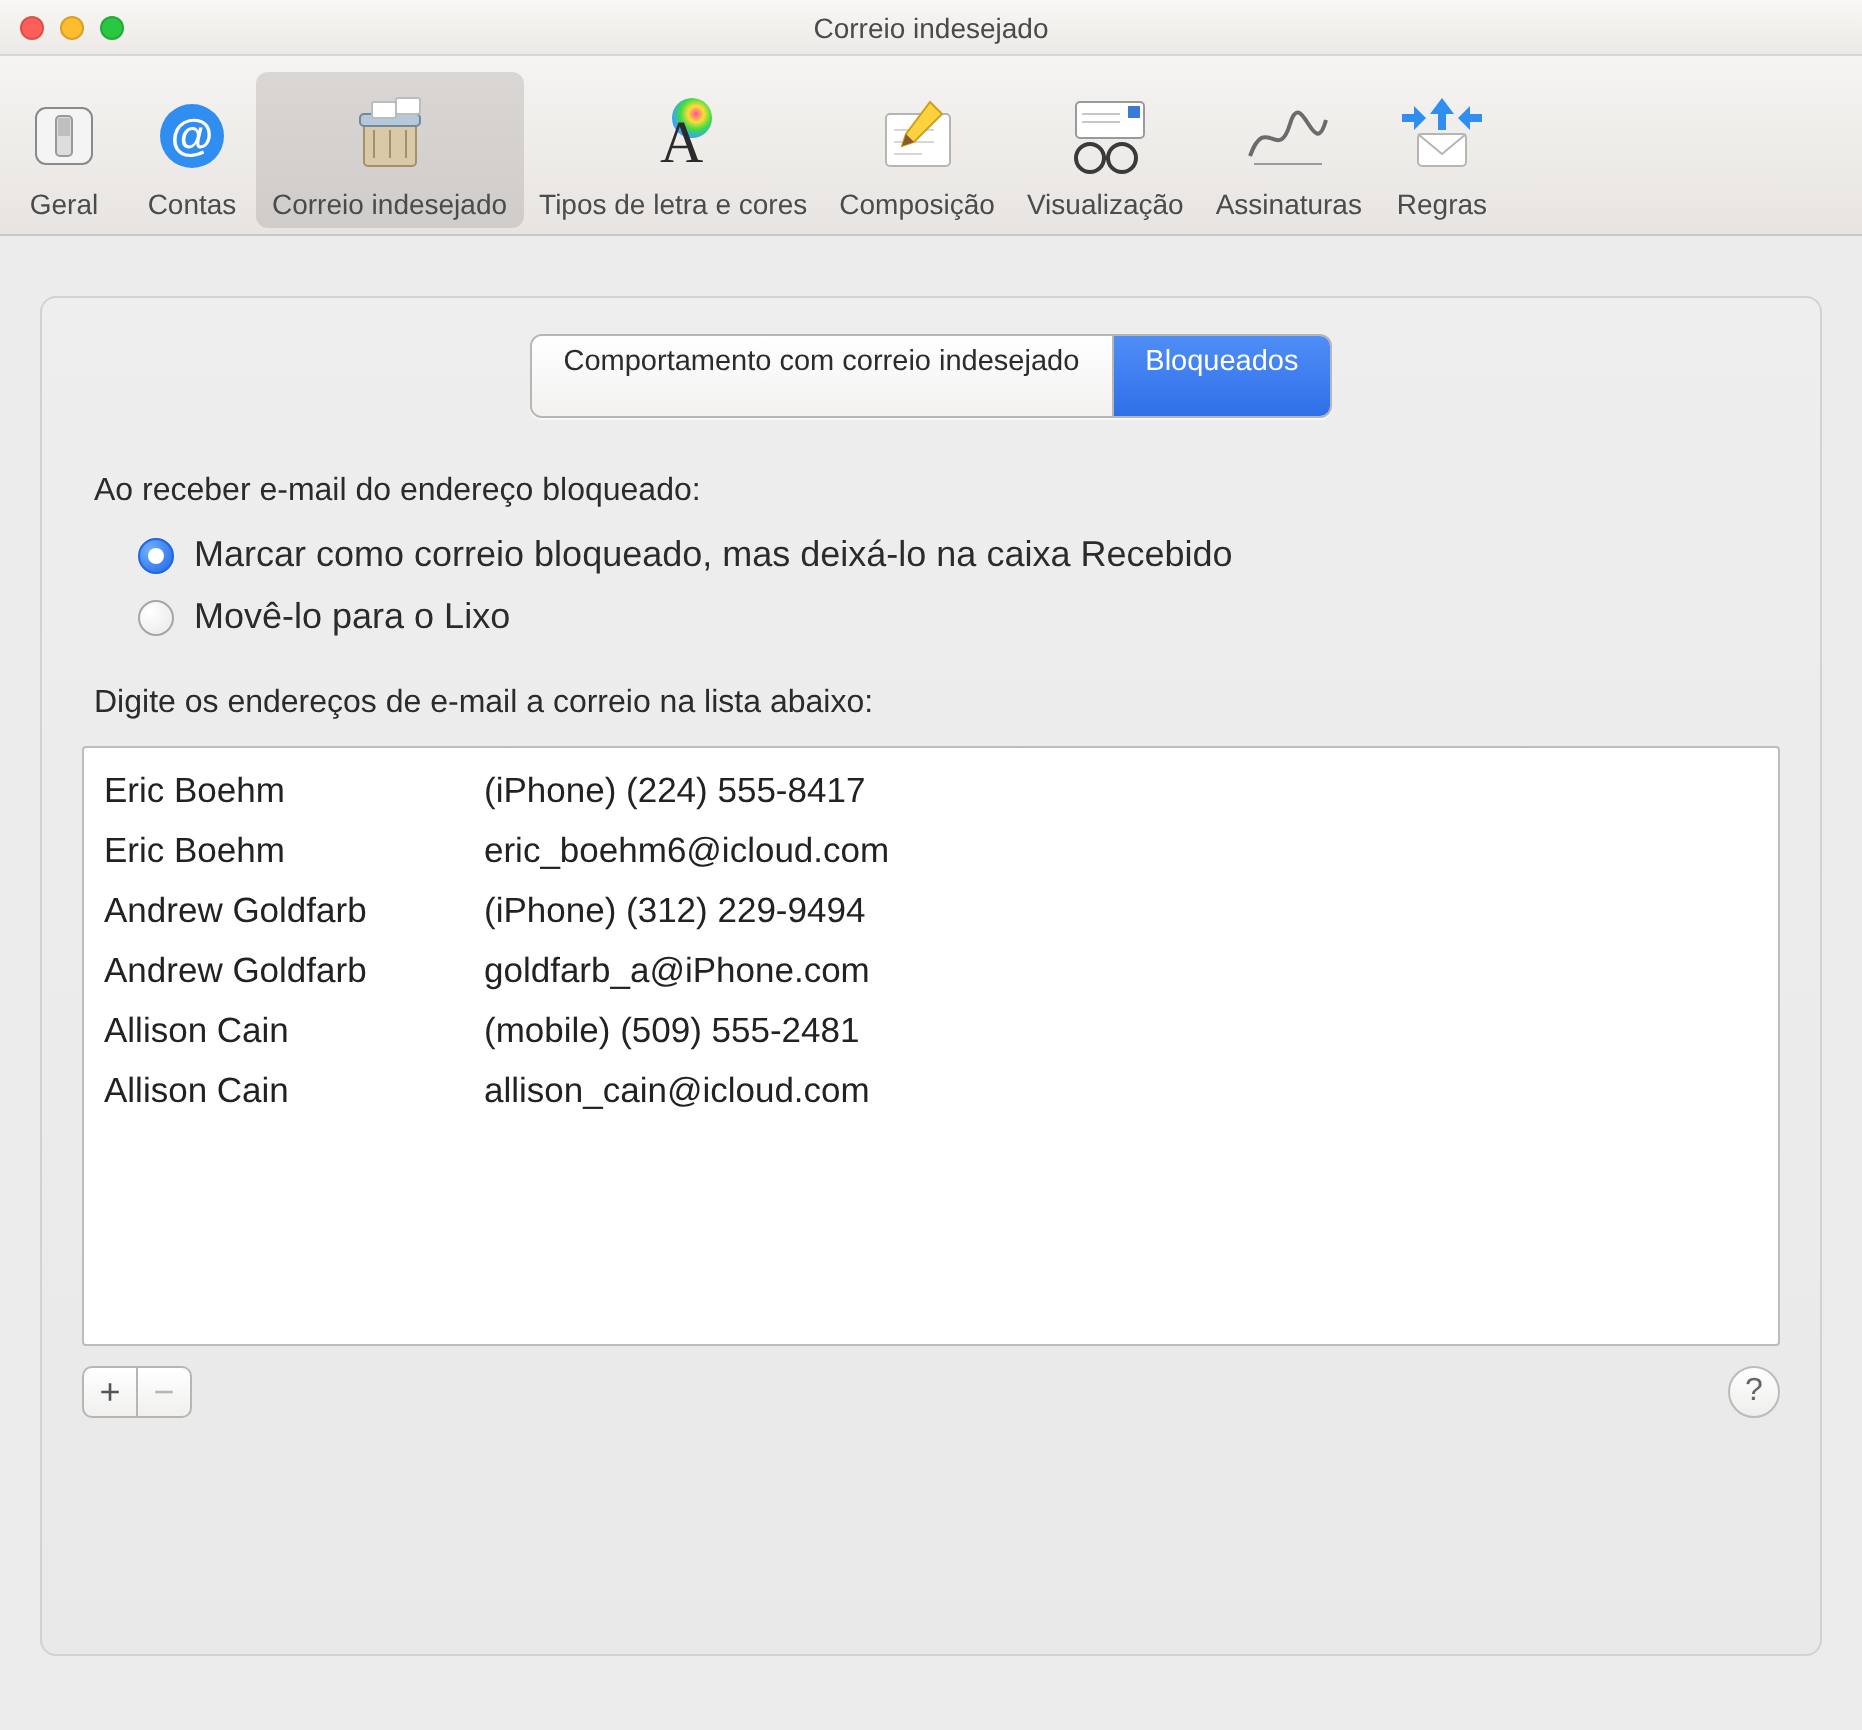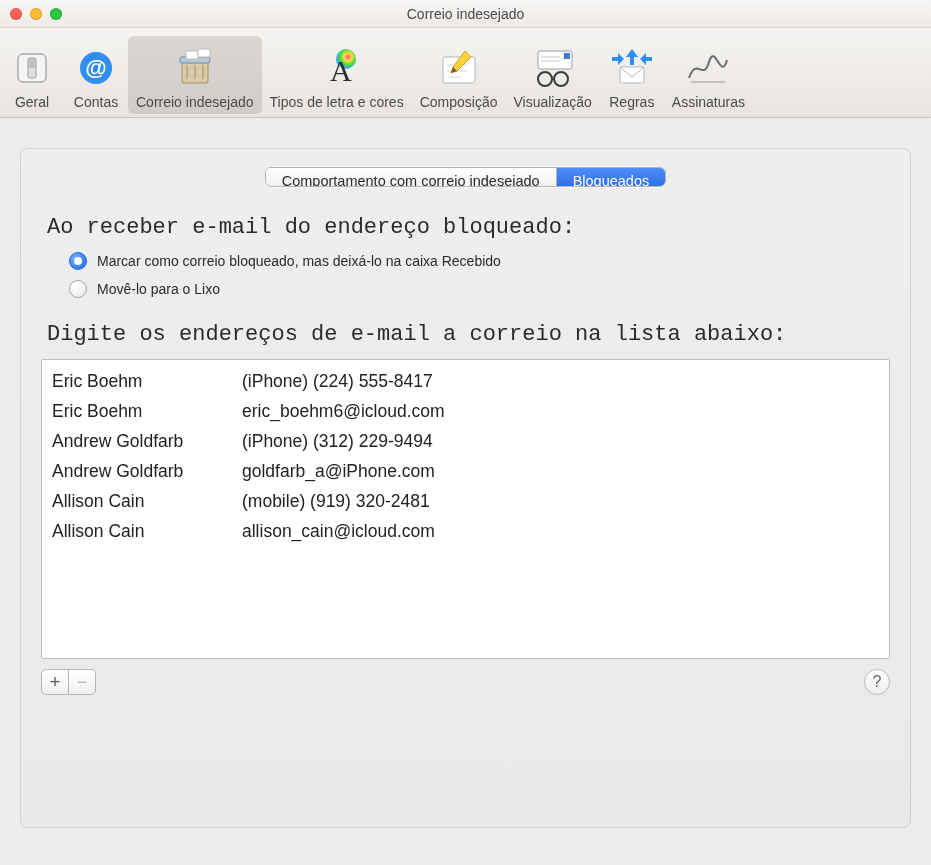--- a/index.html
+++ b/index.html
@@ -63,21 +63,21 @@
     border-radius:8px;
     padding: 18px 20px 20px 20px;
     min-height: 680px;
     position:relative;
   }
   
   .segwrap { display:flex; justify-content:center; margin-bottom:28px;}
   .seg {
     display:flex; border:1px solid #b8b6b3; border-radius:6px; overflow:hidden;
     box-shadow: 0 1px 0 rgba(255,255,255,.6), inset 0 1px 0 rgba(255,255,255,.4);
-    height:20px;
+    height:42px;
   }
   .seg > div {
     padding: 3px 16px; font-size:14.5px; line-height:20px;
     background: linear-gradient(#ffffff,#f2f1f0);
     color:#2b2b2b;
     cursor:pointer;
     border-right:1px solid #b8b6b3;
   }
   .seg > div:last-child{border-right:none;}
   .seg > div.active{
@@ -86,40 +86,40 @@
   }
   
   .checkrow { display:flex; align-items:center; gap:8px; margin: 8px 0 28px 6px;}
   .mac-checkbox {
     width:18px; height:18px; border-radius:4px;
     background: linear-gradient(#3f87ff,#1f66e6);
     display:flex; align-items:center; justify-content:center;
     box-shadow: inset 0 0 0 1px rgba(0,0,0,.15);
   }
   .check-label { font-size:17.5px; color:#2b2b2b; }
-  .section-label { font-size:22px; color:#2b2b2b; margin: 0 0 12px 6px; font-family: Liberation Mono, monospace; }
+  .section-label { font-size:16px; color:#2b2b2b; margin: 0 0 12px 6px; }
   
   .radios { display:flex; flex-direction:column; gap:10px; margin: 0 0 24px 28px;}
   .radiorow { display:flex; align-items:center; gap:10px;}
   .mac-radio {
     width:18px; height:18px; border-radius:50%;
     background: radial-gradient(circle at 30% 30%, #fff, #e8e8e8);
     border:1px solid #a8a6a3;
     position:relative;
     display:inline-block;
   }
   .mac-radio.selected{
     background: radial-gradient(circle at 30% 30%, #6fb0ff, #1f66e6);
     border-color:#1f66e6;
   }
   .mac-radio.selected::after{
     content:""; position:absolute; top:4px; left:4px; width:8px; height:8px;
     border-radius:50%; background:#fff;
   }
-  .radio-label { font-size:14px; color:#2b2b2b; }
+  .radio-label { font-size:18px; color:#2b2b2b; }
   
   .listbox {
     background:#fff; border:1px solid #bfbdba; border-radius:2px;
     height:300px; overflow:auto;
     margin: 8px 0 10px 0;
     padding: 6px 10px;
   }
   .listrow { display:flex; gap:0; font-size:17.5px; color:#222; line-height:30px; white-space:nowrap;}
   .listrow .col-name { width:190px; }
   .listrow .col-contact { flex:1; }
@@ -242,41 +242,41 @@
           <circle cx="15" cy="32" r="7" fill="none" stroke="#3a3a3a" stroke-width="2"></circle>
           <circle cx="31" cy="32" r="7" fill="none" stroke="#3a3a3a" stroke-width="2"></circle>
           <path d="M22 32 h2" stroke="#3a3a3a" stroke-width="2"></path>
         </svg>
       </span>
       <span class="label">Visualização</span>
     </div>
 
     <div class="tool">
       <span class="icon-slot">
+        <svg width="46" height="40" viewBox="0 0 46 40">
+          <path d="M4 30 C 12 8, 18 34, 24 14 S 36 34, 42 12" fill="none" stroke="#6b6b6b" stroke-width="2"></path>
+          <line x1="6" y1="34" x2="40" y2="34" stroke="#9a9a9a"></line>
+        </svg>
+      </span>
+      <span class="label">Assinaturas</span>
+    </div>
+
+    <div class="tool">
+      <span class="icon-slot">
         <svg width="44" height="42" viewBox="0 0 44 42">
           <rect x="10" y="20" width="24" height="16" rx="2" fill="#fff" stroke="#b5b5b5"></rect>
           <polyline points="10,20 22,30 34,20" fill="none" stroke="#b5b5b5"></polyline>
           <polygon points="22,2 28,10 24,10 24,18 20,18 20,10 16,10" fill="#2f8ef0"></polygon>
           <polygon points="8,6 14,12 8,18 8,14 2,14 2,10 8,10" fill="#2f8ef0"></polygon>
           <polygon points="36,6 30,12 36,18 36,14 42,14 42,10 36,10" fill="#2f8ef0"></polygon>
         </svg>
       </span>
       <span class="label">Regras</span>
     </div>
 
-    <div class="tool">
-      <span class="icon-slot">
-        <svg width="46" height="40" viewBox="0 0 46 40">
-          <path d="M4 30 C 12 8, 18 34, 24 14 S 36 34, 42 12" fill="none" stroke="#6b6b6b" stroke-width="2"></path>
-          <line x1="6" y1="34" x2="40" y2="34" stroke="#9a9a9a"></line>
-        </svg>
-      </span>
-      <span class="label">Assinaturas</span>
-    </div>
-
   </div>
 
   <div class="content">
     <div class="panel">
 
       <div class="segwrap">
         <div class="seg">
           <div>Comportamento com correio indesejado</div>
           <div class="active">Bloqueados</div>
         </div>
@@ -310,21 +310,21 @@
         <div class="listrow">
           <span class="col-name">Andrew Goldfarb</span>
           <span class="col-contact">(iPhone) (312) 229-9494</span>
         </div>
         <div class="listrow">
           <span class="col-name">Andrew Goldfarb</span>
           <span class="col-contact">goldfarb_a@iPhone.com</span>
         </div>
         <div class="listrow">
           <span class="col-name">Allison Cain</span>
-          <span class="col-contact">(mobile) (919) 320-2481</span>
+          <span class="col-contact">(mobile) (509) 555-2481</span>
         </div>
         <div class="listrow">
           <span class="col-name">Allison Cain</span>
           <span class="col-contact">allison_cain@icloud.com</span>
         </div>
       </div>
 
       <div class="bottomrow">
         <div class="addremove">
           <div class="sqbtn">+</div>

